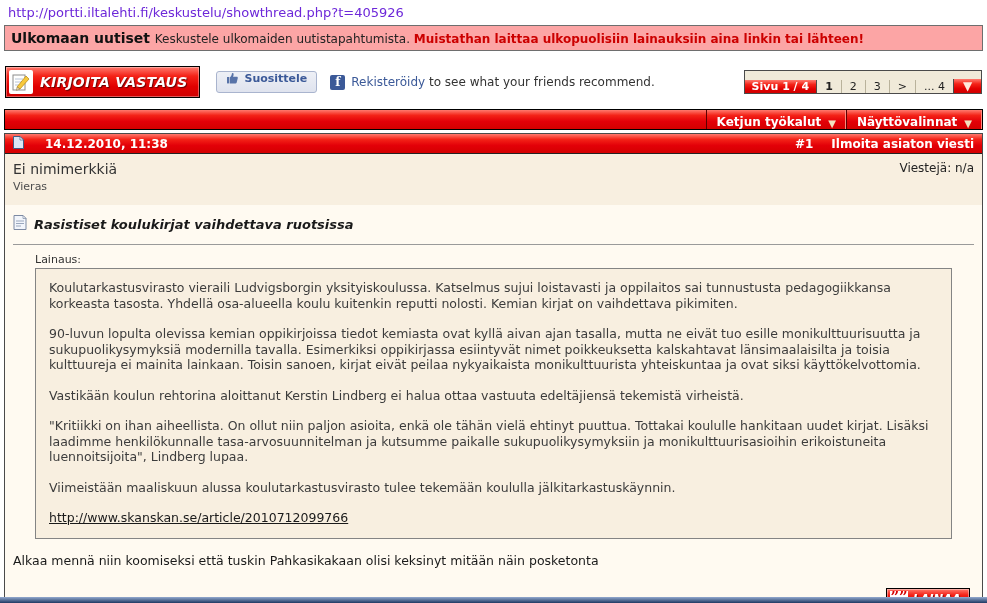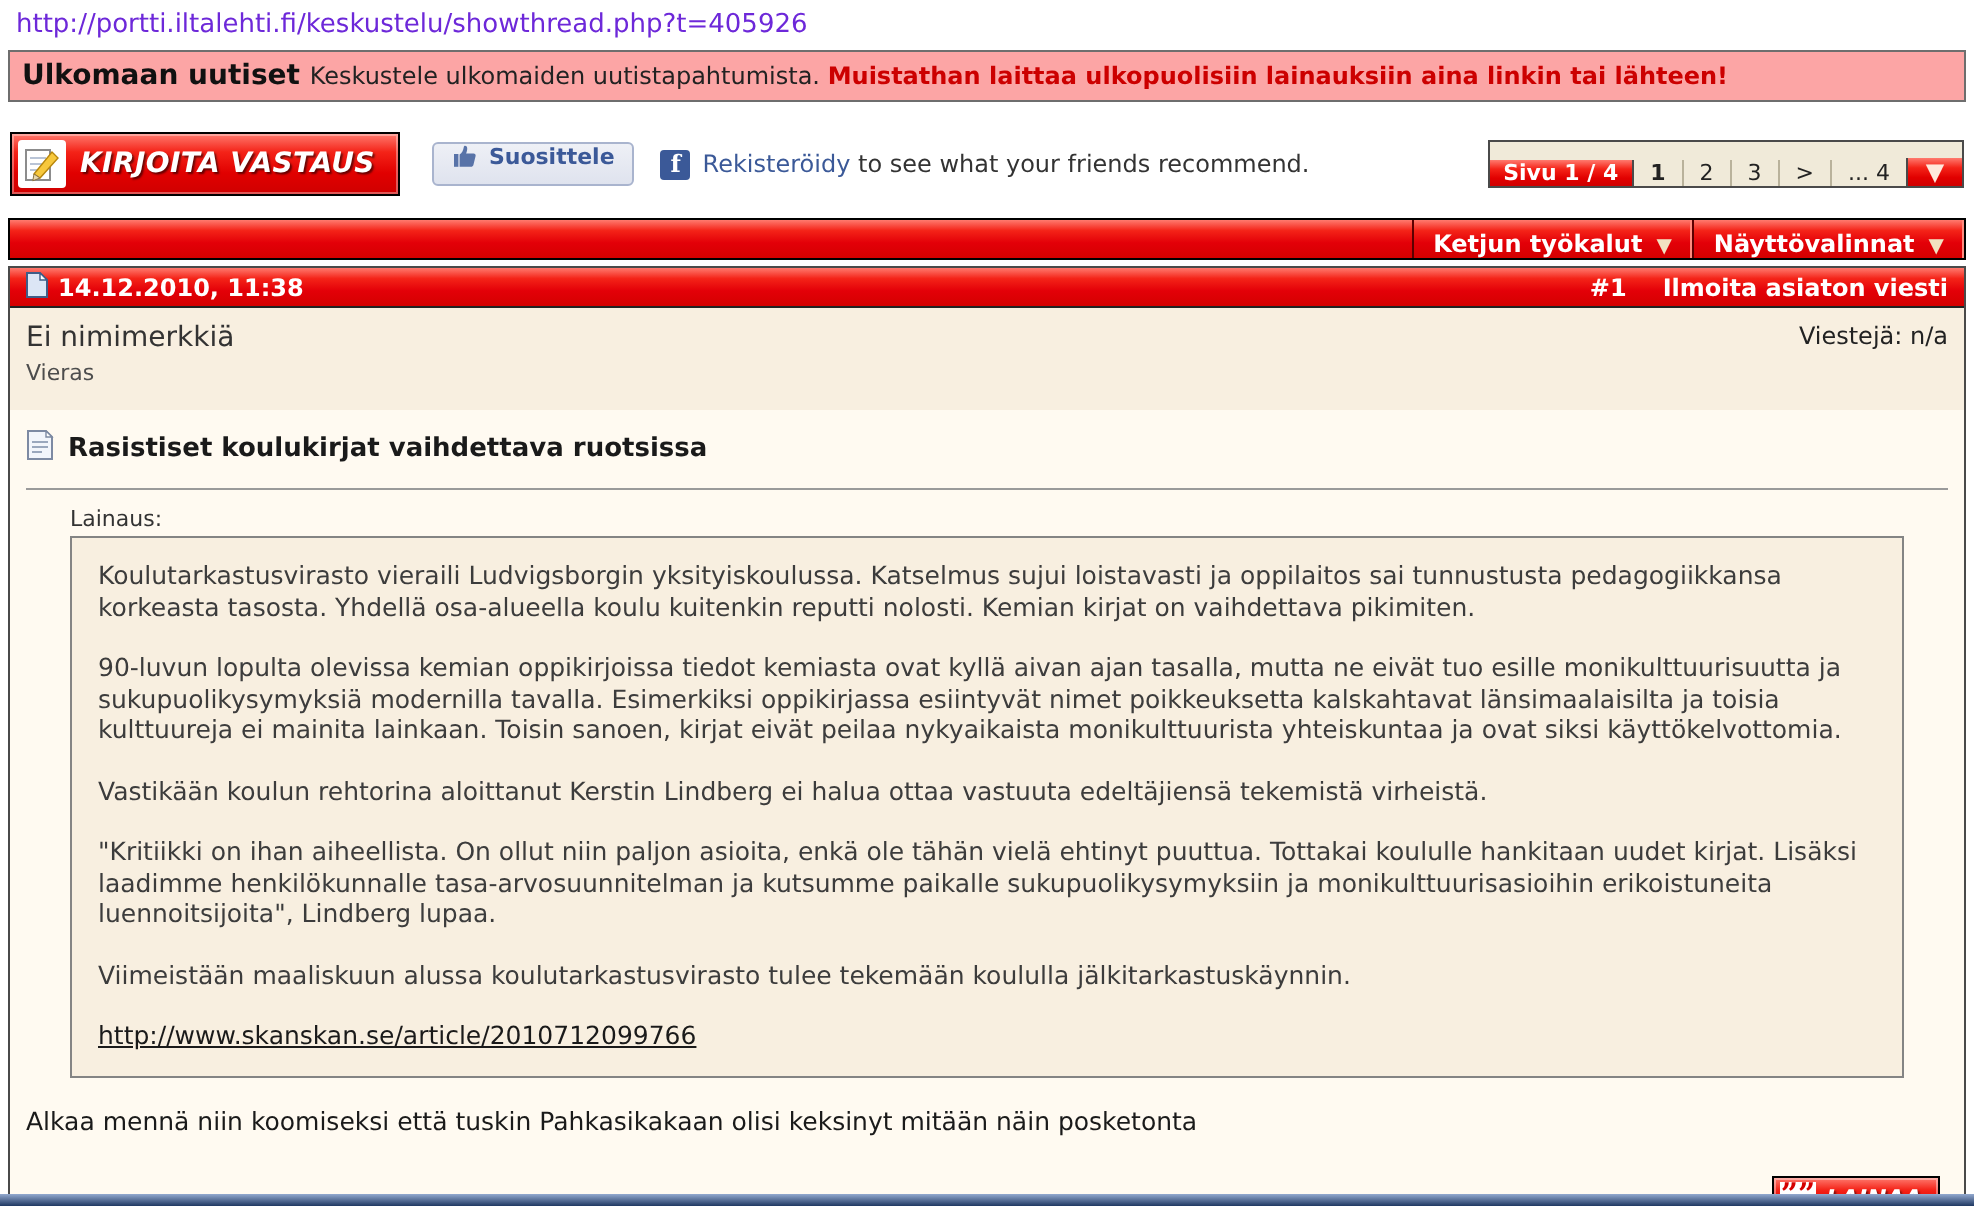--- a/index.html
+++ b/index.html
@@ -65,32 +65,32 @@
 
   .toolbar {
     margin: 11px 4px 0 4px; height: 21px; border: 1px solid #000;
     display: flex; justify-content: flex-end; align-items: stretch;
     color: #fff; font-weight: bold; font-size: 12px;
   }
   .tb-item { border-left: 1px solid #5c0000; box-shadow: -1px 0 0 #ff8a7e inset; padding: 0 10px; display: flex; align-items: flex-end; gap: 7px; cursor: pointer; }
   .tb-caret { color: #f2e2c0; font-size: 10px; }
 
   .post { margin: 3px 4px 0 4px; border: 1px solid #4a4a4a; }
-  .post-header { height: 20px; border-bottom: 1px solid #222; display: flex; align-items: center; padding: 0 8px; color: #fff; font-weight: bold; font-size: 12px; gap: 5px; }
+  .post-header { height: 20px; border-bottom: 1px solid #222; display: flex; align-items: center; padding: 0 8px; color: #fff; font-weight: bold; font-size: 12px; gap: 21px; }
   .post-header .right { margin-left: auto; display: flex; align-items: center; gap: 18px; }
   .post-header .report { cursor: pointer; }
 
   .userinfo { background: #f8efe0; padding: 7px 8px 12px 8px; display: flex; }
   .author-name { font-size: 14px; color: #333; }
   .author-status { font-size: 11px; color: #4d4d4d; margin-top: 3px; }
   .msg-count { margin-left: auto; font-size: 12px; color: #222; }
 
   .post-body { background: #fffaf1; padding: 7px 8px 0 8px; min-height: 402px; position: relative; }
   .title-row { display: flex; align-items: center; gap: 7px; padding: 3px 0 2px 0; }
-  .post-title { font-weight: bold; font-size: 13px; color: #1a1a1a; }
+  .post-title { font-weight: bold; font-size: 13px; color: #1a1a1a; font-style: italic; }
   .divider { border-bottom: 1px solid #9a9a9a; margin: 9px 0 8px 0; }
 
   .quote-label { margin-left: 22px; font-size: 11px; color: #333; margin-bottom: 2px; }
   .quote-box {
     margin: 0 22px; border: 1px solid #848484; background: #f8efe0;
     padding: 11px 13px 8px 13px; font-size: 12.5px; color: #3c3c3c; line-height: 15.5px;
   }
   .quote-box p { margin: 0 0 15px 0; }
   .quote-link { color: #1a1a1a; text-decoration: underline; cursor: pointer; display: inline-block; margin-bottom: 4px; font-size: 12.5px; }
 

